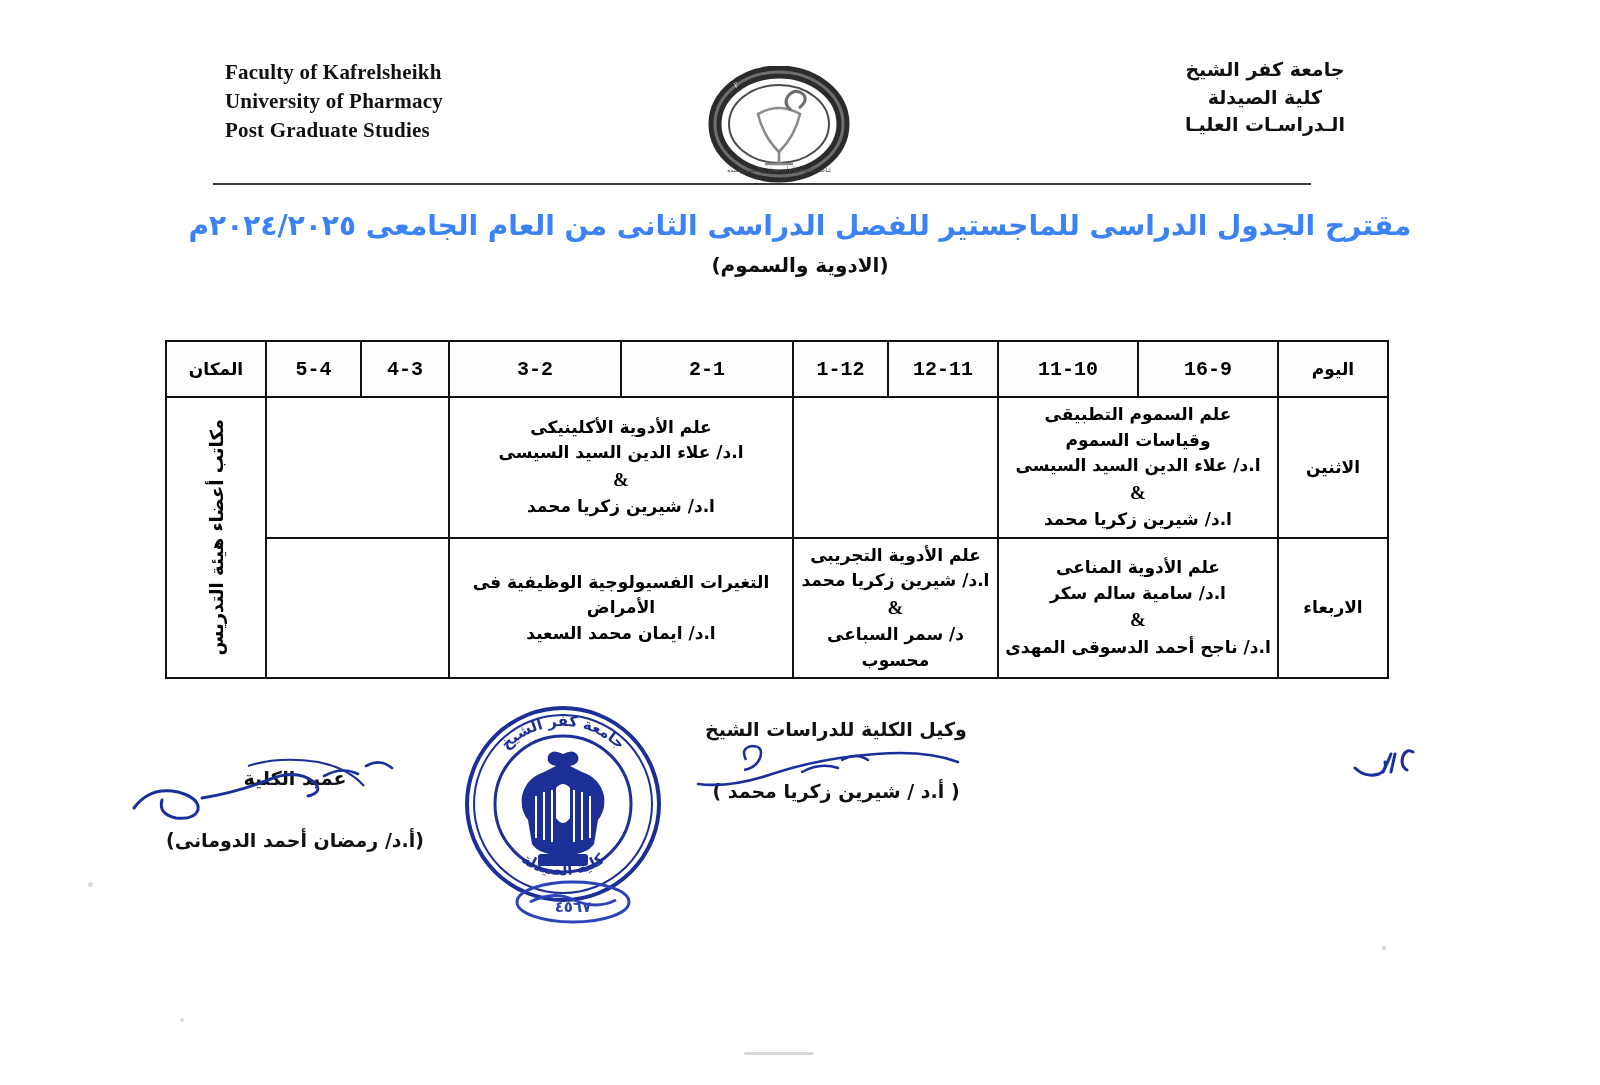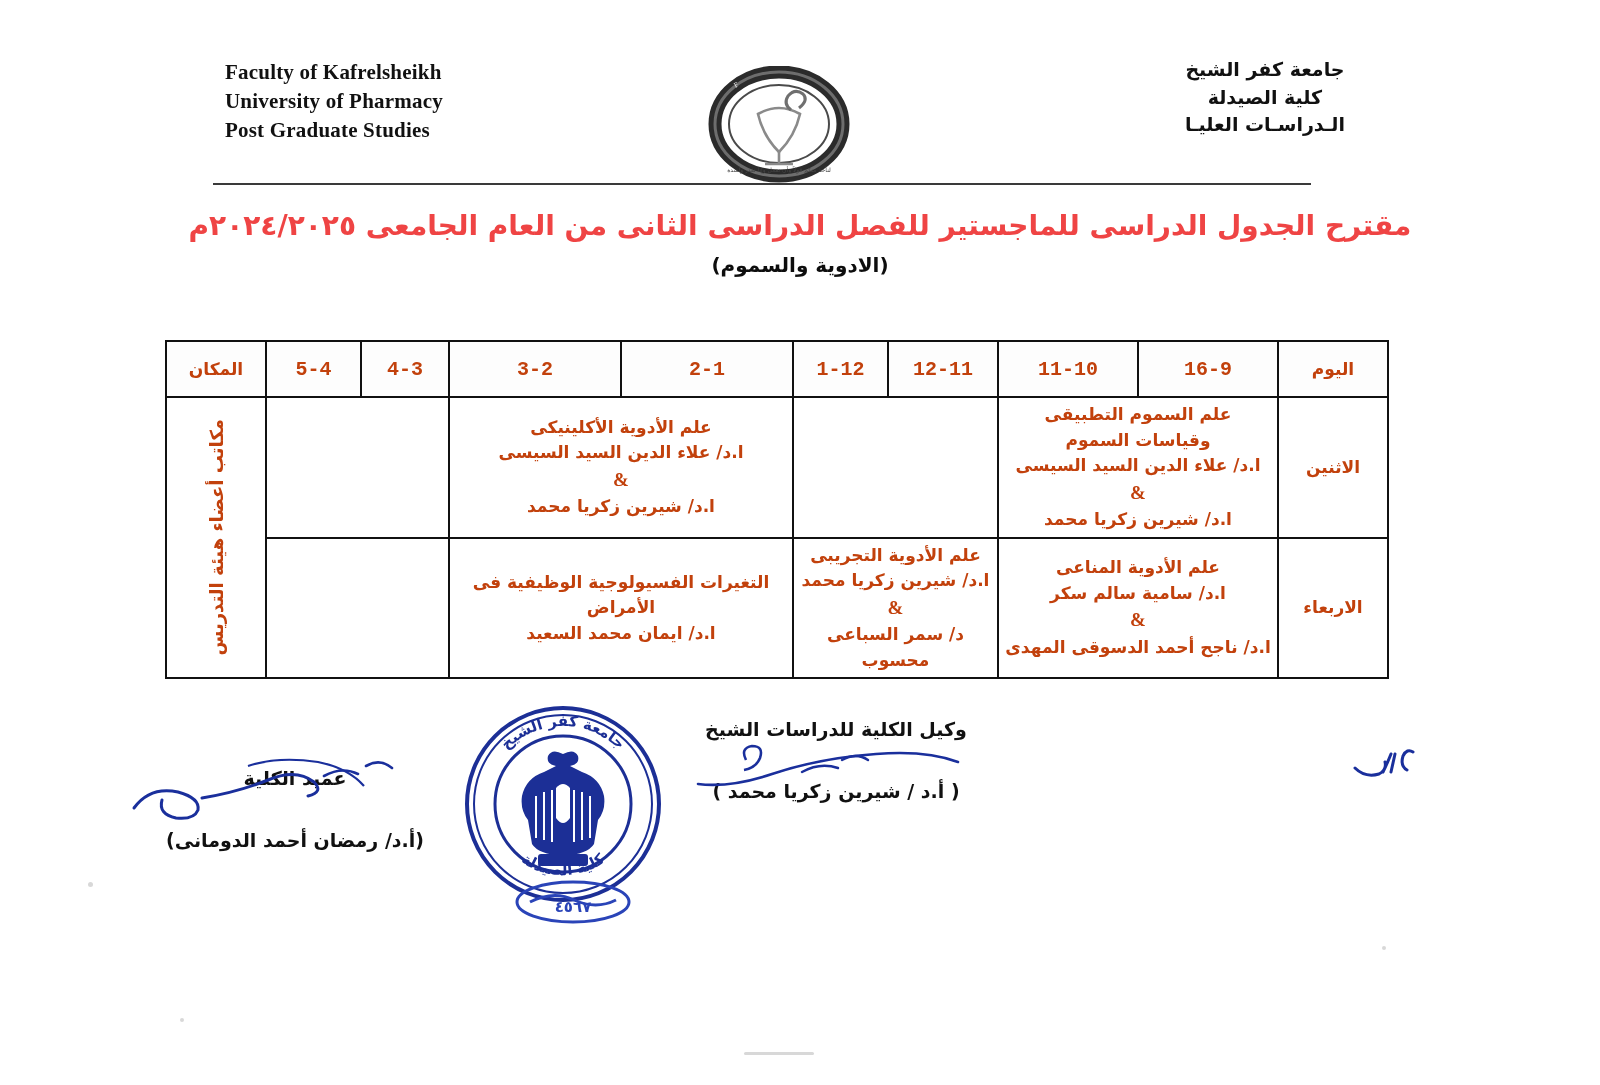--- a/index.html
+++ b/index.html
@@ -40,38 +40,38 @@
   .hdr-rule{
     position:absolute;left:213px;top:155px;width:1098px;height:0;
     border-top:2px solid #3a3a3a;
   }
 
   
   .title-block{
     position:absolute;top:205px;left:0;width:1600px;text-align:center;
   }
   .title-main{
-    font-size:28px;font-weight:bold;line-height:1.5;color:#ef4444;
+    font-size:28px;font-weight:bold;line-height:1.5;color:#3b82f6;
     direction:rtl;
   }
   .title-sub{
     font-size:20px;font-weight:bold;margin-top:6px;color:#0d0d0d;
     direction:rtl;
   }
 
   
   .tbl-wrap{position:absolute;left:167px;top:340px;width:1222px;}
   table.sched{
     border-collapse:collapse;width:1222px;
     table-layout:fixed;direction:rtl;
   }
   table.sched th, table.sched td{
     border:2px solid #111;
     text-align:center;vertical-align:middle;
-    color:#c2410c;
+    color:#000000;
   }
   table.sched thead th{
     height:52px;
     font-size:20px;font-weight:bold;
     background:#fdfdfd;
     font-family:Liberation Mono, monospace;
   }
   table.sched thead th.ar-head{
     font-family:"DejaVu Sans","Liberation Sans",sans-serif;
     font-size:17px;

